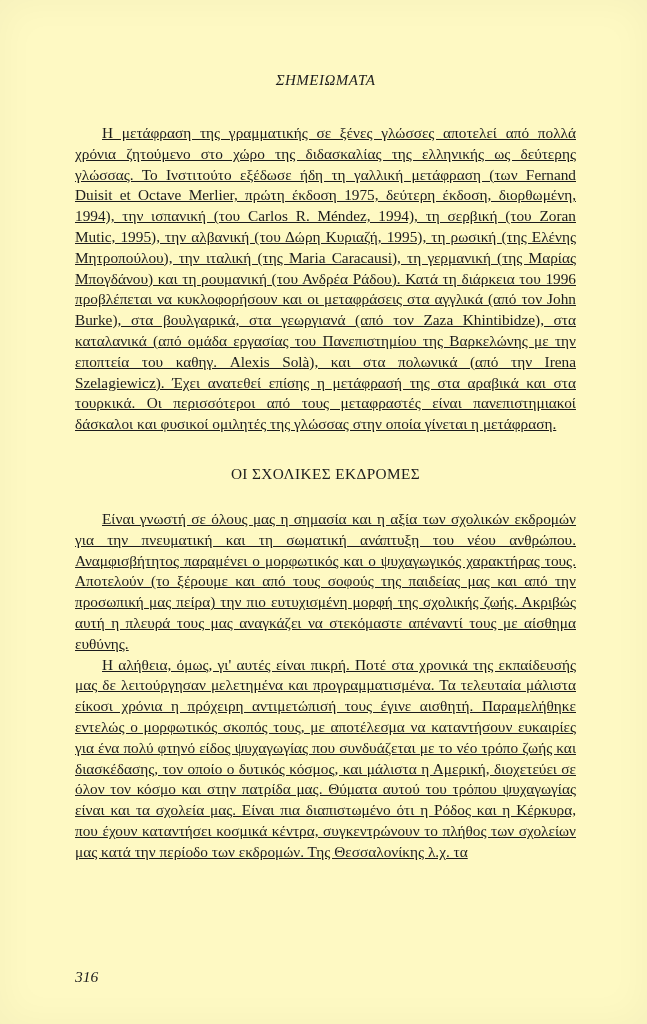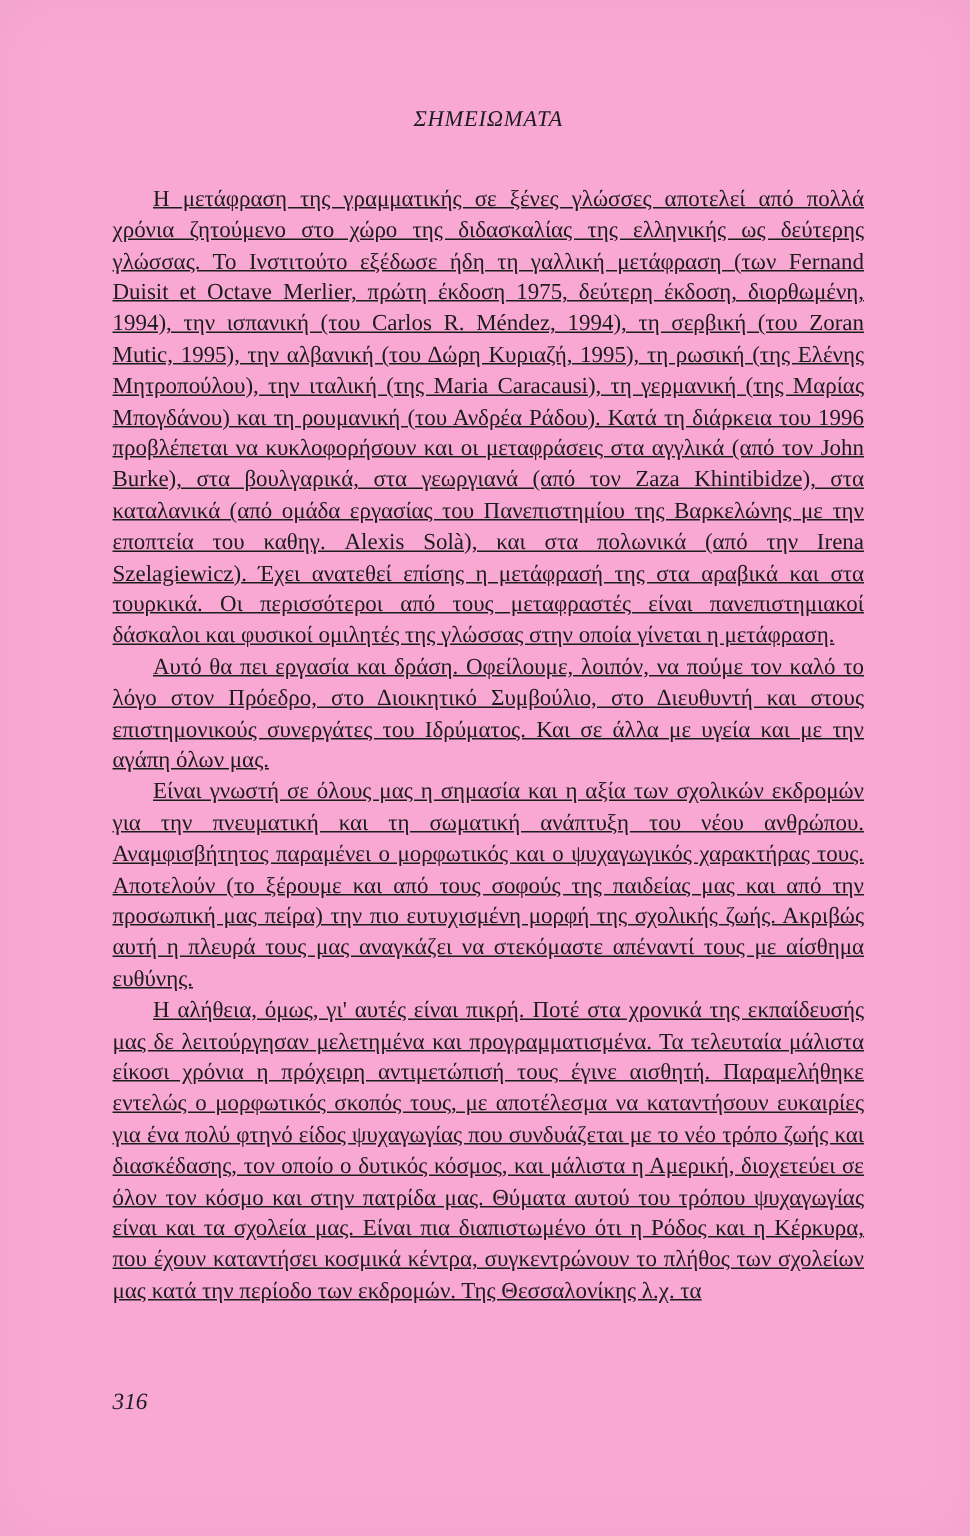--- a/index.html
+++ b/index.html
@@ -6,21 +6,21 @@
     margin: 0;
     padding: 0;
     background: #e9e8e4;
     font-family: "Liberation Serif", "DejaVu Serif", serif;
   }
   .scan-page {
     position: relative;
     width: 647px;
     height: 1024px;
     margin: 0 auto;
-    background: #f9a8d4;
+    background: #fef9c3;
     box-shadow: inset 0 0 40px rgba(0,0,0,0.04);
     color: #1c1c1c;
     box-sizing: border-box;
     overflow: hidden;
     padding-left: 32px;
   }
   .text-block {
     position: absolute;
     left: 75px;
     top: 72px;
@@ -46,37 +46,37 @@
   .section-heading {
     text-align: center;
     font-weight: normal;
     font-size: 15.3px;
     letter-spacing: 0.4px;
     margin: 30px 0 26px 0;
   }
   .page-number {
     position: absolute;
     left: 75px;
-    top: 926px;
+    top: 968px;
     font-style: italic;
     font-size: 15.5px;
   }
 </style>
 </head>
 <body>
 
 <div class="scan-page">
   <div class="text-block">
 
     <div class="running-head">ΣΗΜΕΙΩΜΑΤΑ</div>
 
     <p class="body-par">Η μετάφραση της γραμματικής σε ξένες γλώσσες αποτελεί από πολλά χρόνια ζητούμενο στο χώρο της διδασκαλίας της ελληνικής ως δεύτερης γλώσσας. Το Ινστιτούτο εξέδωσε ήδη τη γαλλική μετάφραση (των Fernand Duisit et Octave Merlier, πρώτη έκδοση 1975, δεύτερη έκδοση, διορθωμένη, 1994), την ισπανική (του Carlos R. Méndez, 1994), τη σερβική (του Zoran Mutic, 1995), την αλβανική (του Δώρη Κυριαζή, 1995), τη ρωσική (της Ελένης Μητροπούλου), την ιταλική (της Maria Caracausi), τη γερμανική (της Μαρίας Μπογδάνου) και τη ρουμανική (του Ανδρέα Ράδου). Κατά τη διάρκεια του 1996 προβλέπεται να κυκλοφορήσουν και οι μεταφράσεις στα αγγλικά (από τον John Burke), στα βουλγαρικά, στα γεωργιανά (από τον Zaza Khintibidze), στα καταλανικά (από ομάδα εργασίας του Πανεπιστημίου της Βαρκελώνης με την εποπτεία του καθηγ. Alexis Solà), και στα πολωνικά (από την Irena Szelagiewicz). Έχει ανατεθεί επίσης η μετάφρασή της στα αραβικά και στα τουρκικά. Οι περισσότεροι από τους μεταφραστές είναι πανεπιστημιακοί δάσκαλοι και φυσικοί ομιλητές της γλώσσας στην οποία γίνεται η μετάφραση.</p>
 
-    <p class="body-par">Αυτό θα πει εργασία και δράση. Οφείλουμε, λοιπόν, να πούμε τον καλό το λόγο στον Πρόεδρο, στο Διοικητικό Συμβούλιο, στο Διευθυντή και στους επιστημονικούς συνεργάτες του Ιδρύματος. Και σε άλλα με υγεία και με την αγάπη όλων μας.</p>
 
+    <h2 class="section-heading">ΟΙ ΣΧΟΛΙΚΕΣ ΕΚΔΡΟΜΕΣ</h2>
 
     <p class="body-par">Είναι γνωστή σε όλους μας η σημασία και η αξία των σχολικών εκδρομών για την πνευματική και τη σωματική ανάπτυξη του νέου ανθρώπου. Αναμφισβήτητος παραμένει ο μορφωτικός και ο ψυχαγωγικός χαρακτήρας τους. Αποτελούν (το ξέρουμε και από τους σοφούς της παιδείας μας και από την προσωπική μας πείρα) την πιο ευτυχισμένη μορφή της σχολικής ζωής. Ακριβώς αυτή η πλευρά τους μας αναγκάζει να στεκόμαστε απέναντί τους με αίσθημα ευθύνης.</p>
 
     <p class="body-par">Η αλήθεια, όμως, γι' αυτές είναι πικρή. Ποτέ στα χρονικά της εκπαίδευσής μας δε λειτούργησαν μελετημένα και προγραμματισμένα. Τα τελευταία μάλιστα είκοσι χρόνια η πρόχειρη αντιμετώπισή τους έγινε αισθητή. Παραμελήθηκε εντελώς ο μορφωτικός σκοπός τους, με αποτέλεσμα να καταντήσουν ευκαιρίες για ένα πολύ φτηνό είδος ψυχαγωγίας που συνδυάζεται με το νέο τρόπο ζωής και διασκέδασης, τον οποίο ο δυτικός κόσμος, και μάλιστα η Αμερική, διοχετεύει σε όλον τον κόσμο και στην πατρίδα μας. Θύματα αυτού του τρόπου ψυχαγωγίας είναι και τα σχολεία μας. Είναι πια διαπιστωμένο ότι η Ρόδος και η Κέρκυρα, που έχουν καταντήσει κοσμικά κέντρα, συγκεντρώνουν το πλήθος των σχολείων μας κατά την περίοδο των εκδρομών. Της Θεσσαλονίκης λ.χ. τα</p>
 
   </div>
 
   <div class="page-number">316</div>
 </div>
 

